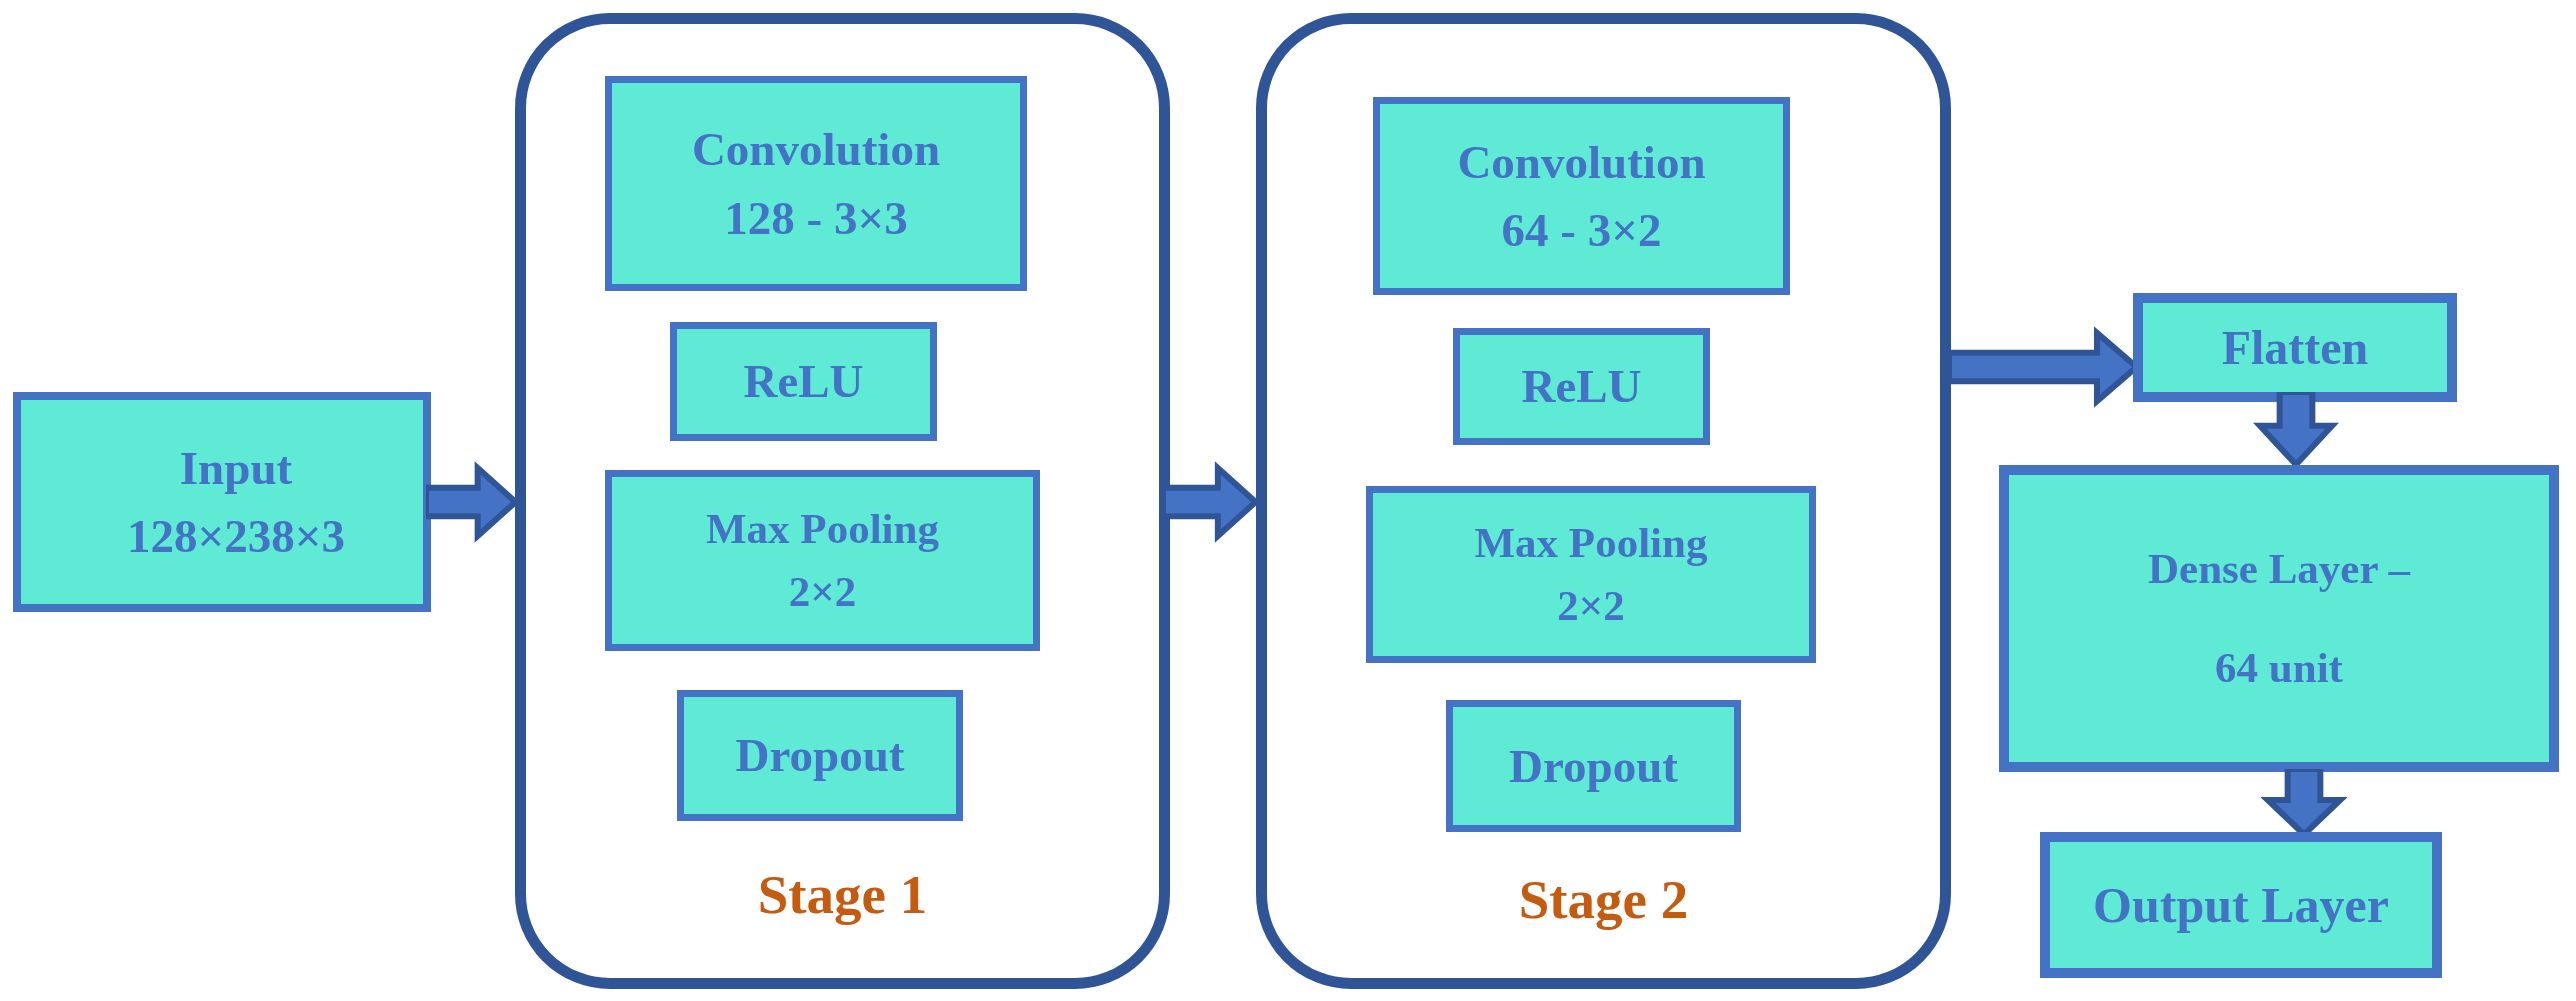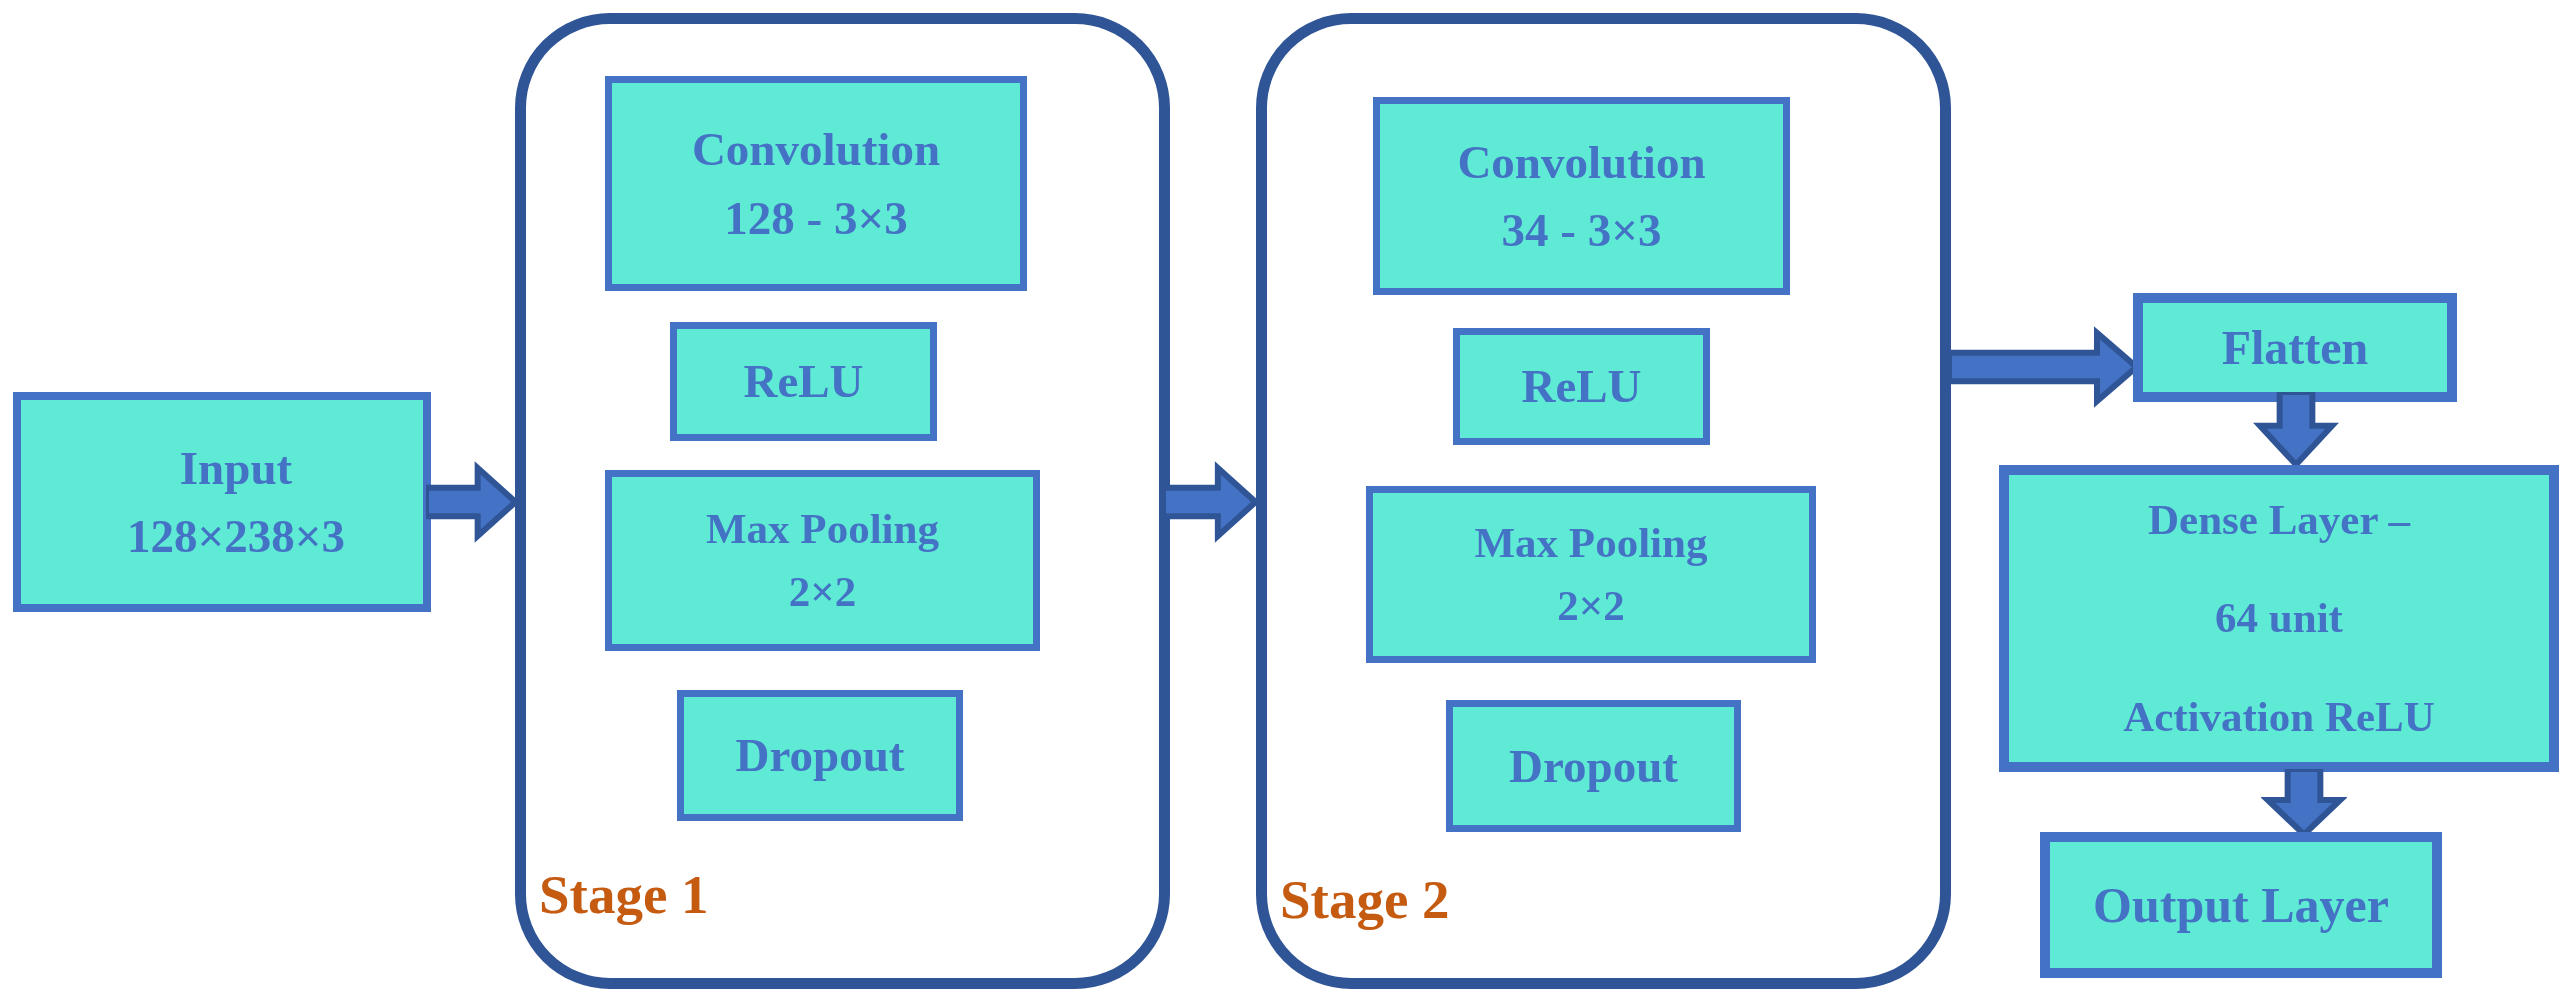--- a/index.html
+++ b/index.html
@@ -26,21 +26,21 @@
     position:absolute;
     background:#ffffff;
     border:11.2px solid #2F5597;
     border-radius:95px;
     box-sizing:border-box;
   }
   .stage-label {
     position:absolute;
     color:#C55A11;
     font-size:55px;
-    padding-left:24px;
+    text-align:center;
   }
   .arrow { position:absolute; }
   .arrow path { fill:#4472C4; stroke:#2F5597; stroke-width:7; stroke-linejoin:miter; }
 
   
   #input-box   { left:13px;   top:392px;  width:418px; height:220px; border-width:8.6px; font-size:47px;padding-left:28px; }
 
   #stage1      { left:515px;  top:13px;   width:655px; height:976px; }
   #s1-conv     { left:605px;  top:76px;   width:422px; height:215px; font-size:47px; }
   #s1-relu     { left:670px;  top:322px;  width:267px; height:119px; font-size:47px; }
@@ -96,21 +96,21 @@
   </div>
   <div class="stage-label" id="s1-label">Stage 1</div>
 
   <svg class="arrow" id="arrow-2" viewBox="0 0 112 95" preserveAspectRatio="none">
     <path d="M0 31 H64 V8 L108 47.5 L64 87 V64 H0 Z"></path>
   </svg>
 
   <div class="stage-container" id="stage2"></div>
   <div class="box" id="s2-conv">
     <div>Convolution</div>
-    <div>34 - 3×3</div>
+    <div>64 - 3×2</div>
   </div>
   <div class="box" id="s2-relu">
     <div>ReLU</div>
   </div>
   <div class="box" id="s2-pool">
     <div>Max Pooling</div>
     <div>2×2</div>
   </div>
   <div class="box" id="s2-drop">
     <div>Dropout</div>
@@ -125,21 +125,20 @@
     <div>Flatten</div>
   </div>
 
   <svg class="arrow" id="arrow-4" viewBox="0 0 100 90" preserveAspectRatio="none">
     <path d="M31 0 V40 H8 L50 86 L92 40 H69 V0 Z"></path>
   </svg>
 
   <div class="box" id="dense-box">
     <div>Dense Layer –</div>
     <div>64 unit</div>
-    <div>Activation ReLU</div>
   </div>
 
   <svg class="arrow" id="arrow-5" viewBox="0 0 100 80" preserveAspectRatio="none">
     <path d="M31 0 V36 H8 L50 76 L92 36 H69 V0 Z"></path>
   </svg>
 
   <div class="box" id="output-box">
     <div>Output Layer</div>
   </div>
 

